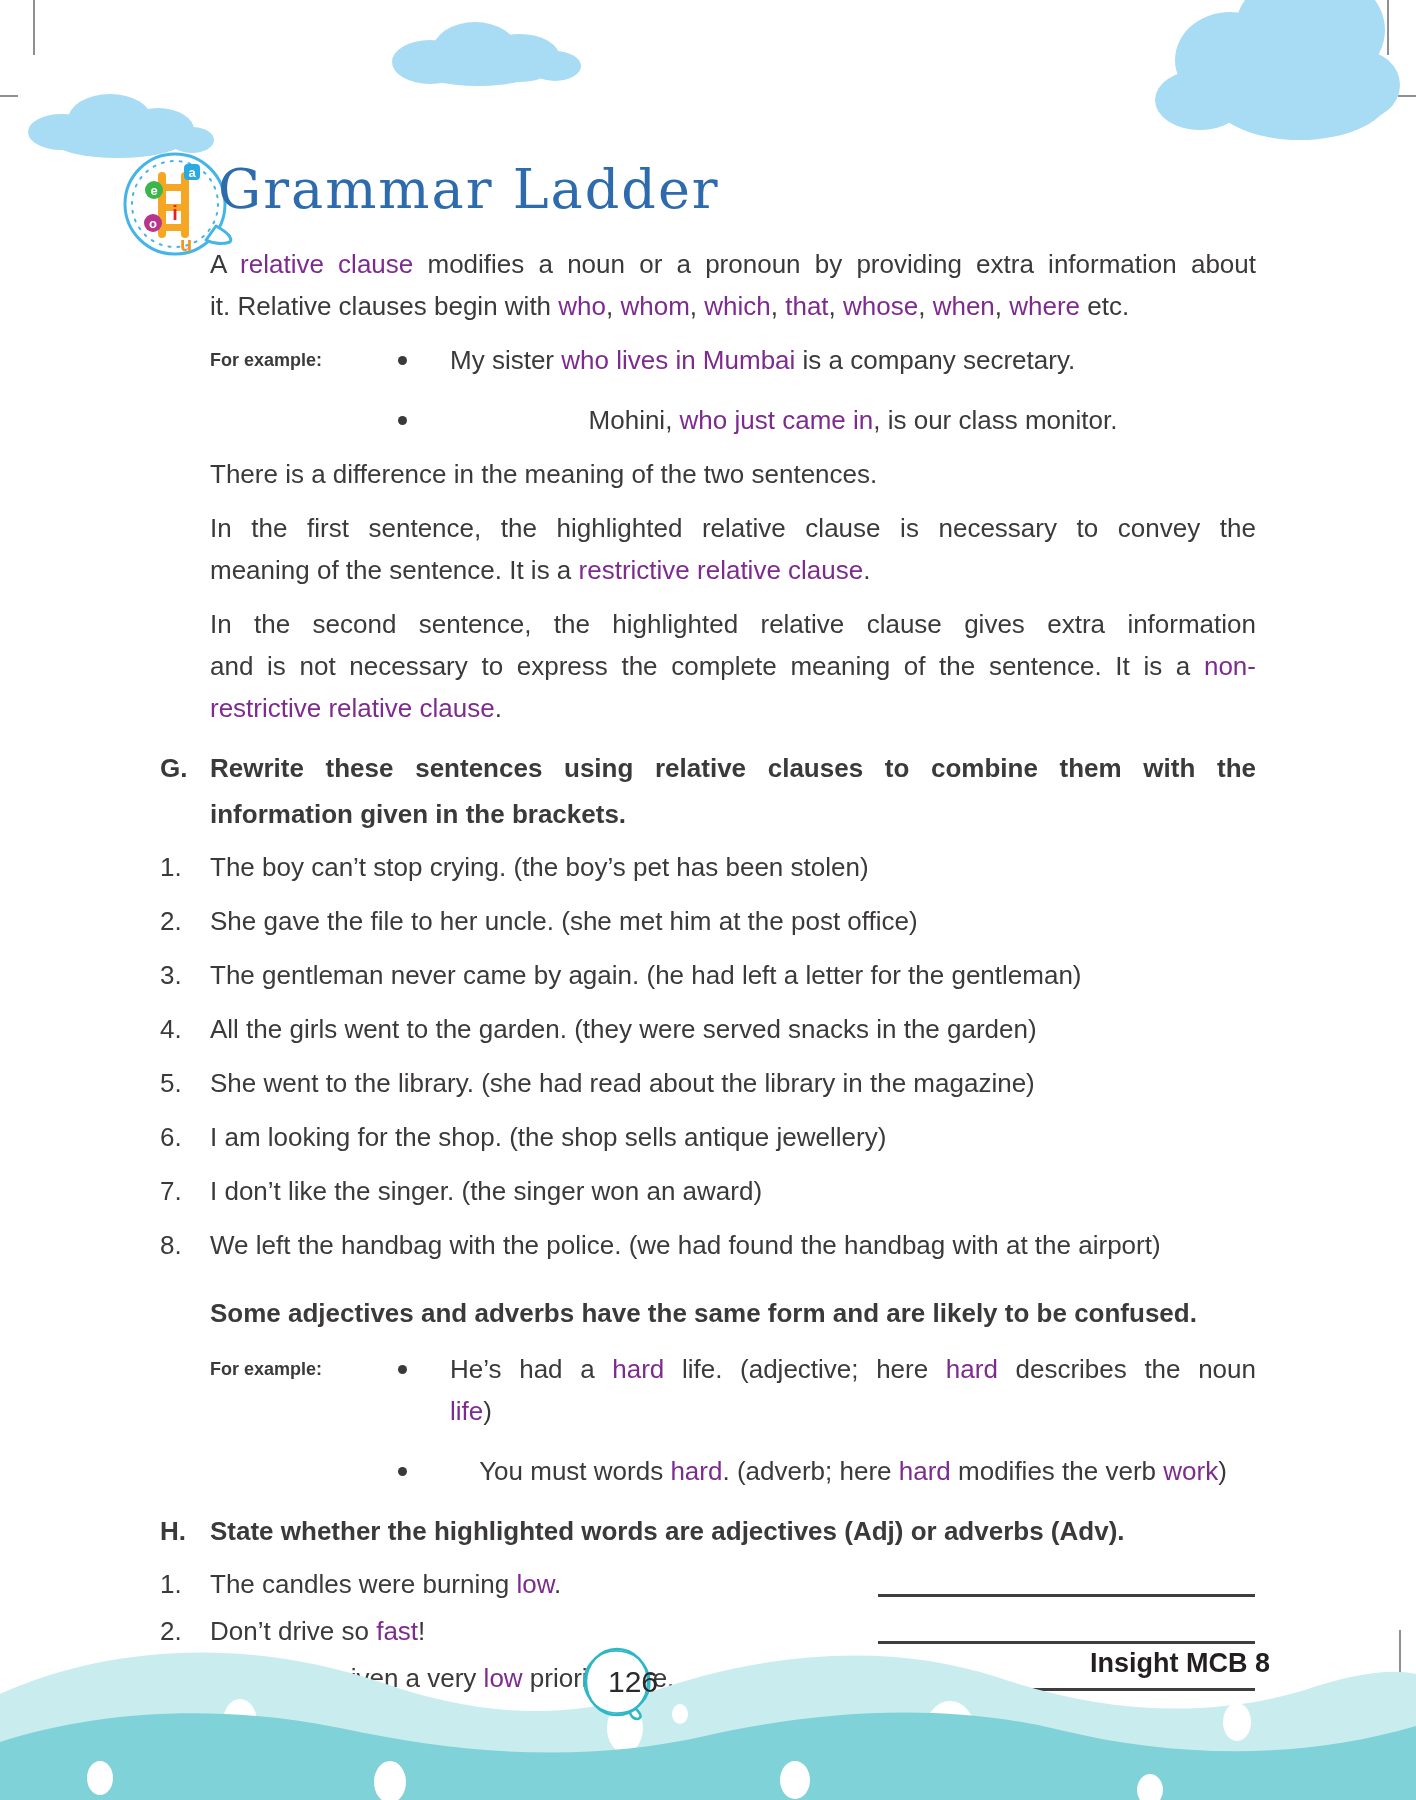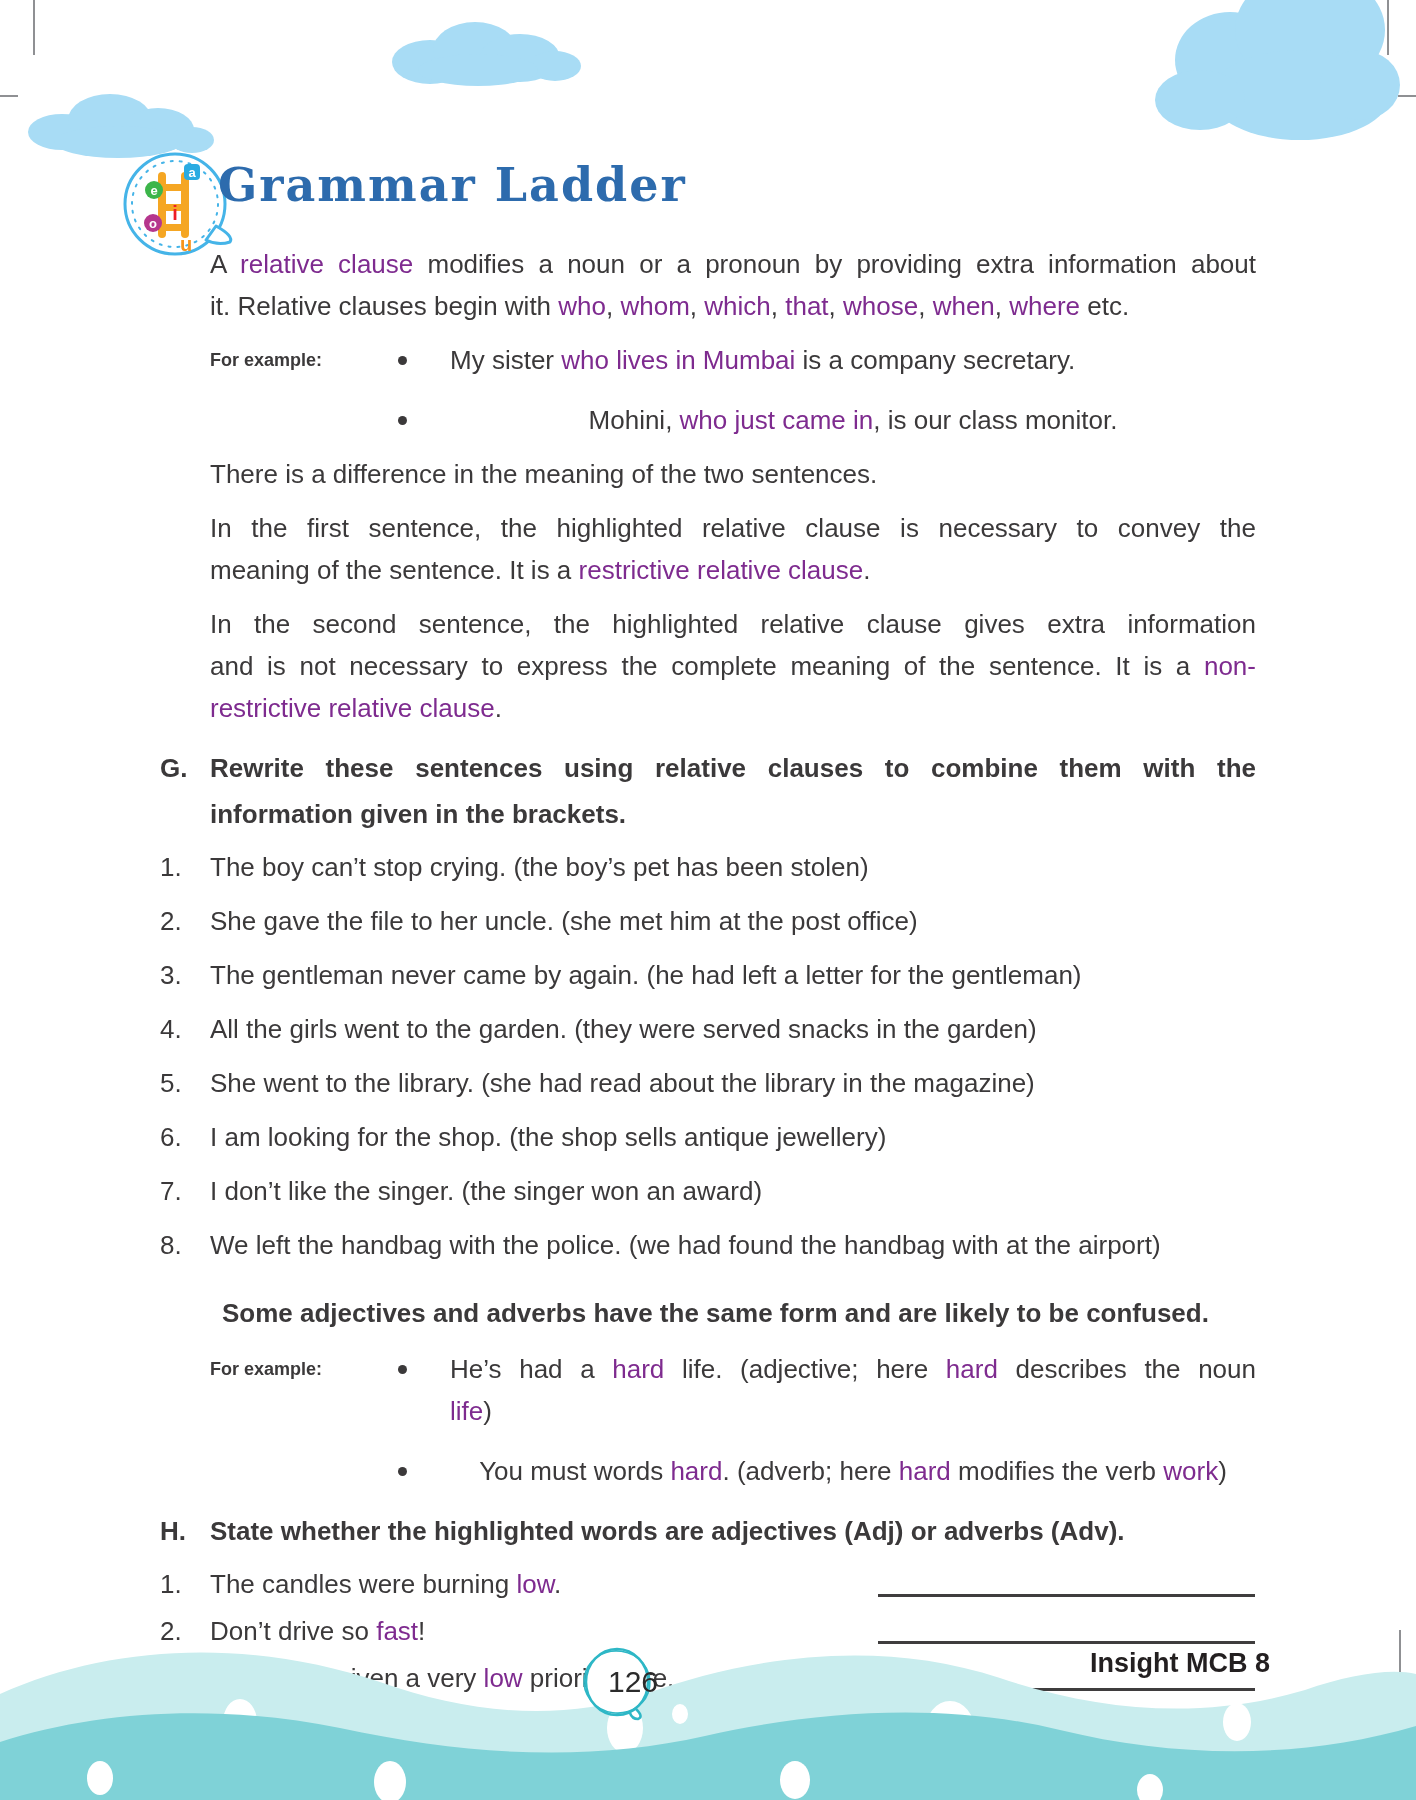--- a/index.html
+++ b/index.html
@@ -25,30 +25,30 @@
   
   .crop{position:absolute;background:var(--rule-gray);}
   
   .clouds{position:absolute;left:0;top:0;}
   
   .header{position:absolute;left:118px;top:146px;width:800px;height:120px;}
   .badge{position:absolute;left:0;top:0;}
   .page-title{
     position:absolute;left:100px;top:12px;
     font-family:"DejaVu Serif", serif;
-    font-weight:700;font-size:46px;letter-spacing:2px;
+    font-weight:400;font-size:54px;letter-spacing:2px;
     color:var(--title-blue);white-space:nowrap;text-align:right;
   }
   
   #content{position:absolute;left:210px;top:243px;width:1046px;}
   .line{line-height:42px;font-size:26px;white-space:nowrap;color:var(--body-text);}
   .line.just{white-space:normal;text-align:justify;text-align-last:justify;}
   .hl{color:var(--highlight-purple);}
   .b-para{margin-bottom:12px;}
-  .b-bold{margin:30px 12px 14px;}
+  .b-bold{margin:30px 0 14px;}
   .b-bold .line{font-weight:700;}
   .b-example{position:relative;margin:4px 0 12px;}
   .ex-label{
     position:absolute;left:0;top:0;font-weight:700;font-size:18px;line-height:42px;
   }
   .ex-row{position:relative;padding-left:240px;margin-bottom:18px;}
   .ex-row:last-child{margin-bottom:0;text-align:center;}
   .dot{
     position:absolute;left:188px;top:17px;width:9px;height:9px;border-radius:50%;
     background:var(--body-text);

